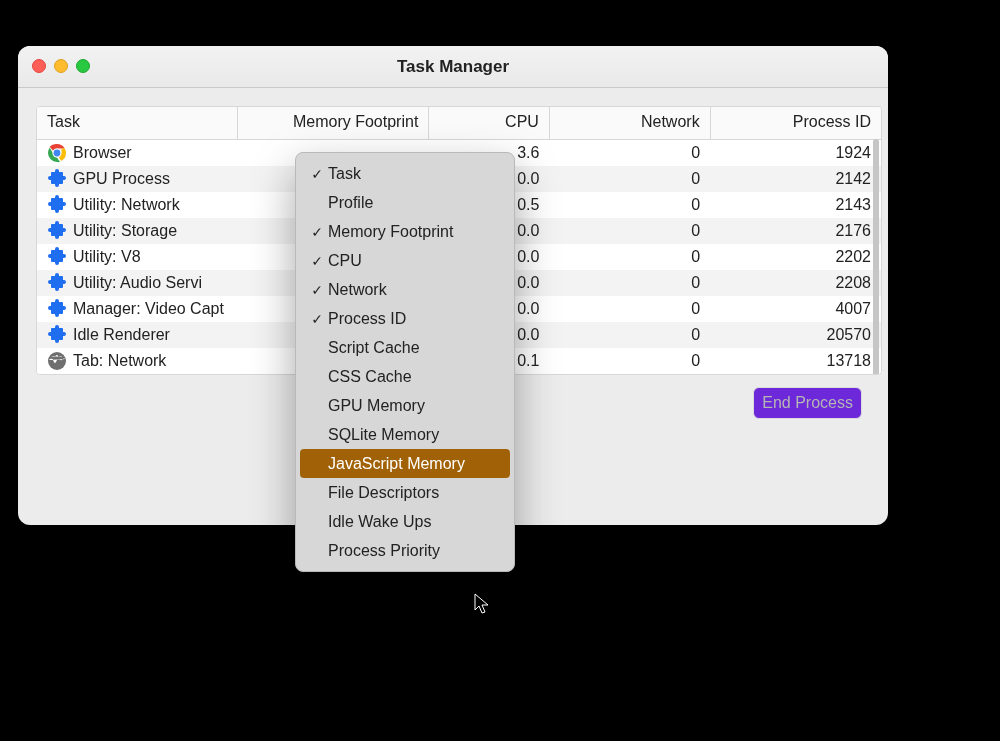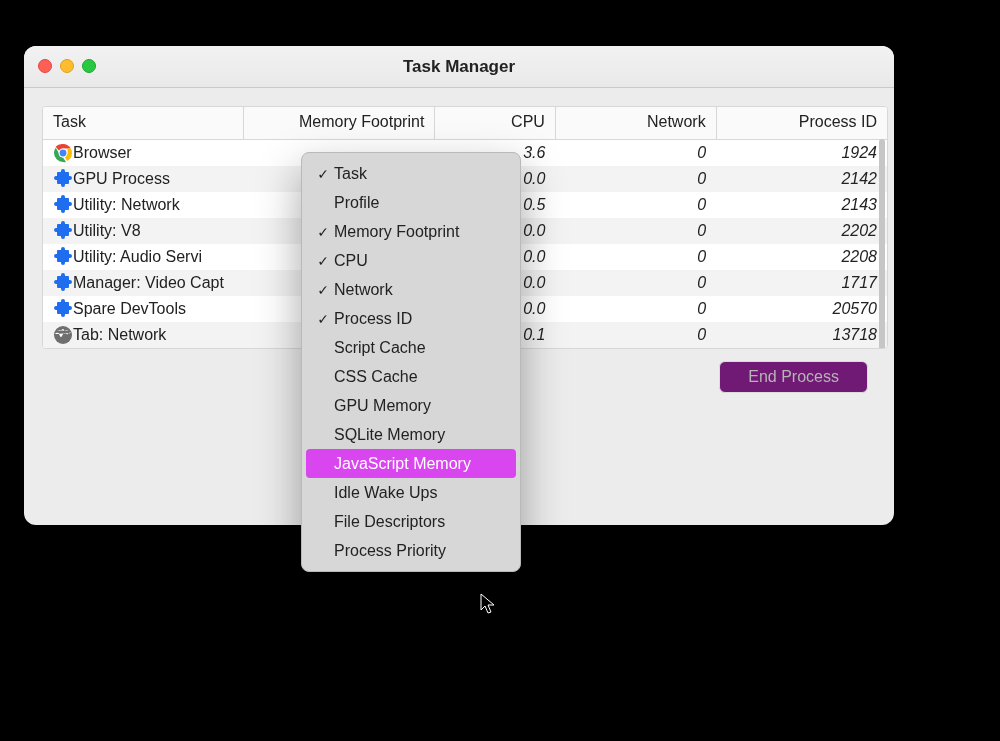--- a/index.html
+++ b/index.html
@@ -5,21 +5,21 @@
   * { box-sizing: border-box; }
   html, body {
     margin: 0; padding: 0;
     width: 1000px; height: 741px;
     background: #000;
     font-family: -apple-system, "Helvetica Neue", Arial, sans-serif;
     -webkit-font-smoothing: antialiased;
   }
   .window {
     position: absolute;
-    left: 24px; top: 46px;
+    left: 18px; top: 46px;
     width: 870px; height: 479px;
     background: #ececec;
     border-radius: 12px;
     box-shadow: 0 20px 60px rgba(0,0,0,0.45);
     overflow: visible;
   }
   .titlebar {
     height: 42px;
     display: flex;
     align-items: center;
@@ -71,40 +71,40 @@
   thead th:last-child { border-right:none;}
   thead th.num { text-align:right; }
   tbody td {
     padding:3px 10px;
     white-space:nowrap;
     overflow:hidden;
     text-overflow: clip;
   }
   tbody tr:nth-child(odd){ background:#ffffff;}
   tbody tr:nth-child(even){ background:#f3f3f3;}
-  tbody td.num { text-align:right;font-style:italic;}
-  .task-cell { display:flex; align-items:center; }
+  tbody td.num { text-align:right;}
+  .task-cell { display:flex; align-items:center; gap:6px; }
   .icon { width:20px; height:20px; flex:0 0 20px; display:inline-block; }
   .icon svg { width:20px; height:20px; display:block;}
   .scrollbar {
     position:absolute;
     right:2px; top:32px;
     width:6px; height:260px;
     background:#c6c6c6;
     border-radius:3px;
   }
   .footer {
     display:flex; justify-content:flex-end;
     padding:12px 20px 0 0;
   }
   .end-btn {
-    background:#701a75;
+    background:#6d28d9;
     border:1px solid #dcdcdc;
     border-radius:6px;
-    padding:6px 28px;
+    padding:6px 8px;
     font-size:16px;
     color:#b5b5b5;
   }
   
   .ctx-menu {
     position:absolute;
     left:277px; top:106px;
     width:220px;
     background:#d7d7d7;
     border:1px solid #b9b9b9;
@@ -115,21 +115,21 @@
   .ctx-item {
     display:flex; align-items:center;
     height:29px;
     padding:0 14px 0 8px;
     font-size:16px;
     color:#222;
     border-radius:4px;
     margin:0 4px;
   }
   .ctx-item.highlight {
-    background:#d946ef;
+    background:#a16207;
     color:#fff;
   }
   .check {
     width:18px; text-align:center;
     font-size:14px;
     color:#222;
   }
   .ctx-item.highlight .check { color:#fff;}
   .ctx-label { padding-left:2px;}
   .cursor {
@@ -235,20 +235,36 @@
               <td class="num">2143</td>
             </tr>
             <tr>
               <td>
                 <div class="task-cell">
                   <span class="icon">
                     <svg viewBox="0 0 20 20">
                       <path d="M8 2a2 2 0 0 1 4 0v1h3a1 1 0 0 1 1 1v3h1a2 2 0 0 1 0 4h-1v3a1 1 0 0 1-1 1h-3v1a2 2 0 0 1-4 0v-1H5a1 1 0 0 1-1-1v-3H3a2 2 0 0 1 0-4h1V4a1 1 0 0 1 1-1h3z" fill="#1f6ef0"></path>
                     </svg>
                   </span>
+                  <span>Utility: Storage</span>
+                </div>
+              </td>
+              <td class="num"></td>
+              <td class="num">0.0</td>
+              <td class="num">0</td>
+              <td class="num">2176</td>
+            </tr>
+            <tr>
+              <td>
+                <div class="task-cell">
+                  <span class="icon">
+                    <svg viewBox="0 0 20 20">
+                      <path d="M8 2a2 2 0 0 1 4 0v1h3a1 1 0 0 1 1 1v3h1a2 2 0 0 1 0 4h-1v3a1 1 0 0 1-1 1h-3v1a2 2 0 0 1-4 0v-1H5a1 1 0 0 1-1-1v-3H3a2 2 0 0 1 0-4h1V4a1 1 0 0 1 1-1h3z" fill="#1f6ef0"></path>
+                    </svg>
+                  </span>
                   <span>Utility: V8</span>
                 </div>
               </td>
               <td class="num"></td>
               <td class="num">0.0</td>
               <td class="num">0</td>
               <td class="num">2202</td>
             </tr>
             <tr>
               <td>
@@ -273,31 +289,31 @@
                     <svg viewBox="0 0 20 20">
                       <path d="M8 2a2 2 0 0 1 4 0v1h3a1 1 0 0 1 1 1v3h1a2 2 0 0 1 0 4h-1v3a1 1 0 0 1-1 1h-3v1a2 2 0 0 1-4 0v-1H5a1 1 0 0 1-1-1v-3H3a2 2 0 0 1 0-4h1V4a1 1 0 0 1 1-1h3z" fill="#1f6ef0"></path>
                     </svg>
                   </span>
                   <span>Manager: Video Capt</span>
                 </div>
               </td>
               <td class="num"></td>
               <td class="num">0.0</td>
               <td class="num">0</td>
-              <td class="num">1717</td>
-            </tr>
-            <tr>
-              <td>
-                <div class="task-cell">
-                  <span class="icon">
-                    <svg viewBox="0 0 20 20">
-                      <path d="M8 2a2 2 0 0 1 4 0v1h3a1 1 0 0 1 1 1v3h1a2 2 0 0 1 0 4h-1v3a1 1 0 0 1-1 1h-3v1a2 2 0 0 1-4 0v-1H5a1 1 0 0 1-1-1v-3H3a2 2 0 0 1 0-4h1V4a1 1 0 0 1 1-1h3z" fill="#1f6ef0"></path>
-                    </svg>
-                  </span>
-                  <span>Spare DevTools</span>
+              <td class="num">4007</td>
+            </tr>
+            <tr>
+              <td>
+                <div class="task-cell">
+                  <span class="icon">
+                    <svg viewBox="0 0 20 20">
+                      <path d="M8 2a2 2 0 0 1 4 0v1h3a1 1 0 0 1 1 1v3h1a2 2 0 0 1 0 4h-1v3a1 1 0 0 1-1 1h-3v1a2 2 0 0 1-4 0v-1H5a1 1 0 0 1-1-1v-3H3a2 2 0 0 1 0-4h1V4a1 1 0 0 1 1-1h3z" fill="#1f6ef0"></path>
+                    </svg>
+                  </span>
+                  <span>Idle Renderer</span>
                 </div>
               </td>
               <td class="num"></td>
               <td class="num">0.0</td>
               <td class="num">0</td>
               <td class="num">20570</td>
             </tr>
             <tr>
               <td>
                 <div class="task-cell">
@@ -366,25 +382,25 @@
       <div class="ctx-item">
         <span class="check"></span>
         <span class="ctx-label">SQLite Memory</span>
       </div>
       <div class="ctx-item highlight">
         <span class="check"></span>
         <span class="ctx-label">JavaScript Memory</span>
       </div>
       <div class="ctx-item">
         <span class="check"></span>
+        <span class="ctx-label">File Descriptors</span>
+      </div>
+      <div class="ctx-item">
+        <span class="check"></span>
         <span class="ctx-label">Idle Wake Ups</span>
-      </div>
-      <div class="ctx-item">
-        <span class="check"></span>
-        <span class="ctx-label">File Descriptors</span>
       </div>
       <div class="ctx-item">
         <span class="check"></span>
         <span class="ctx-label">Process Priority</span>
       </div>
     </div>
 
   <div class="cursor">
     <svg viewBox="0 0 16 22">
         <path d="M1 1 L1 17 L5 13 L8 20 L11 19 L8 12 L14 12 Z" fill="#000" stroke="#fff" stroke-width="1"></path>

